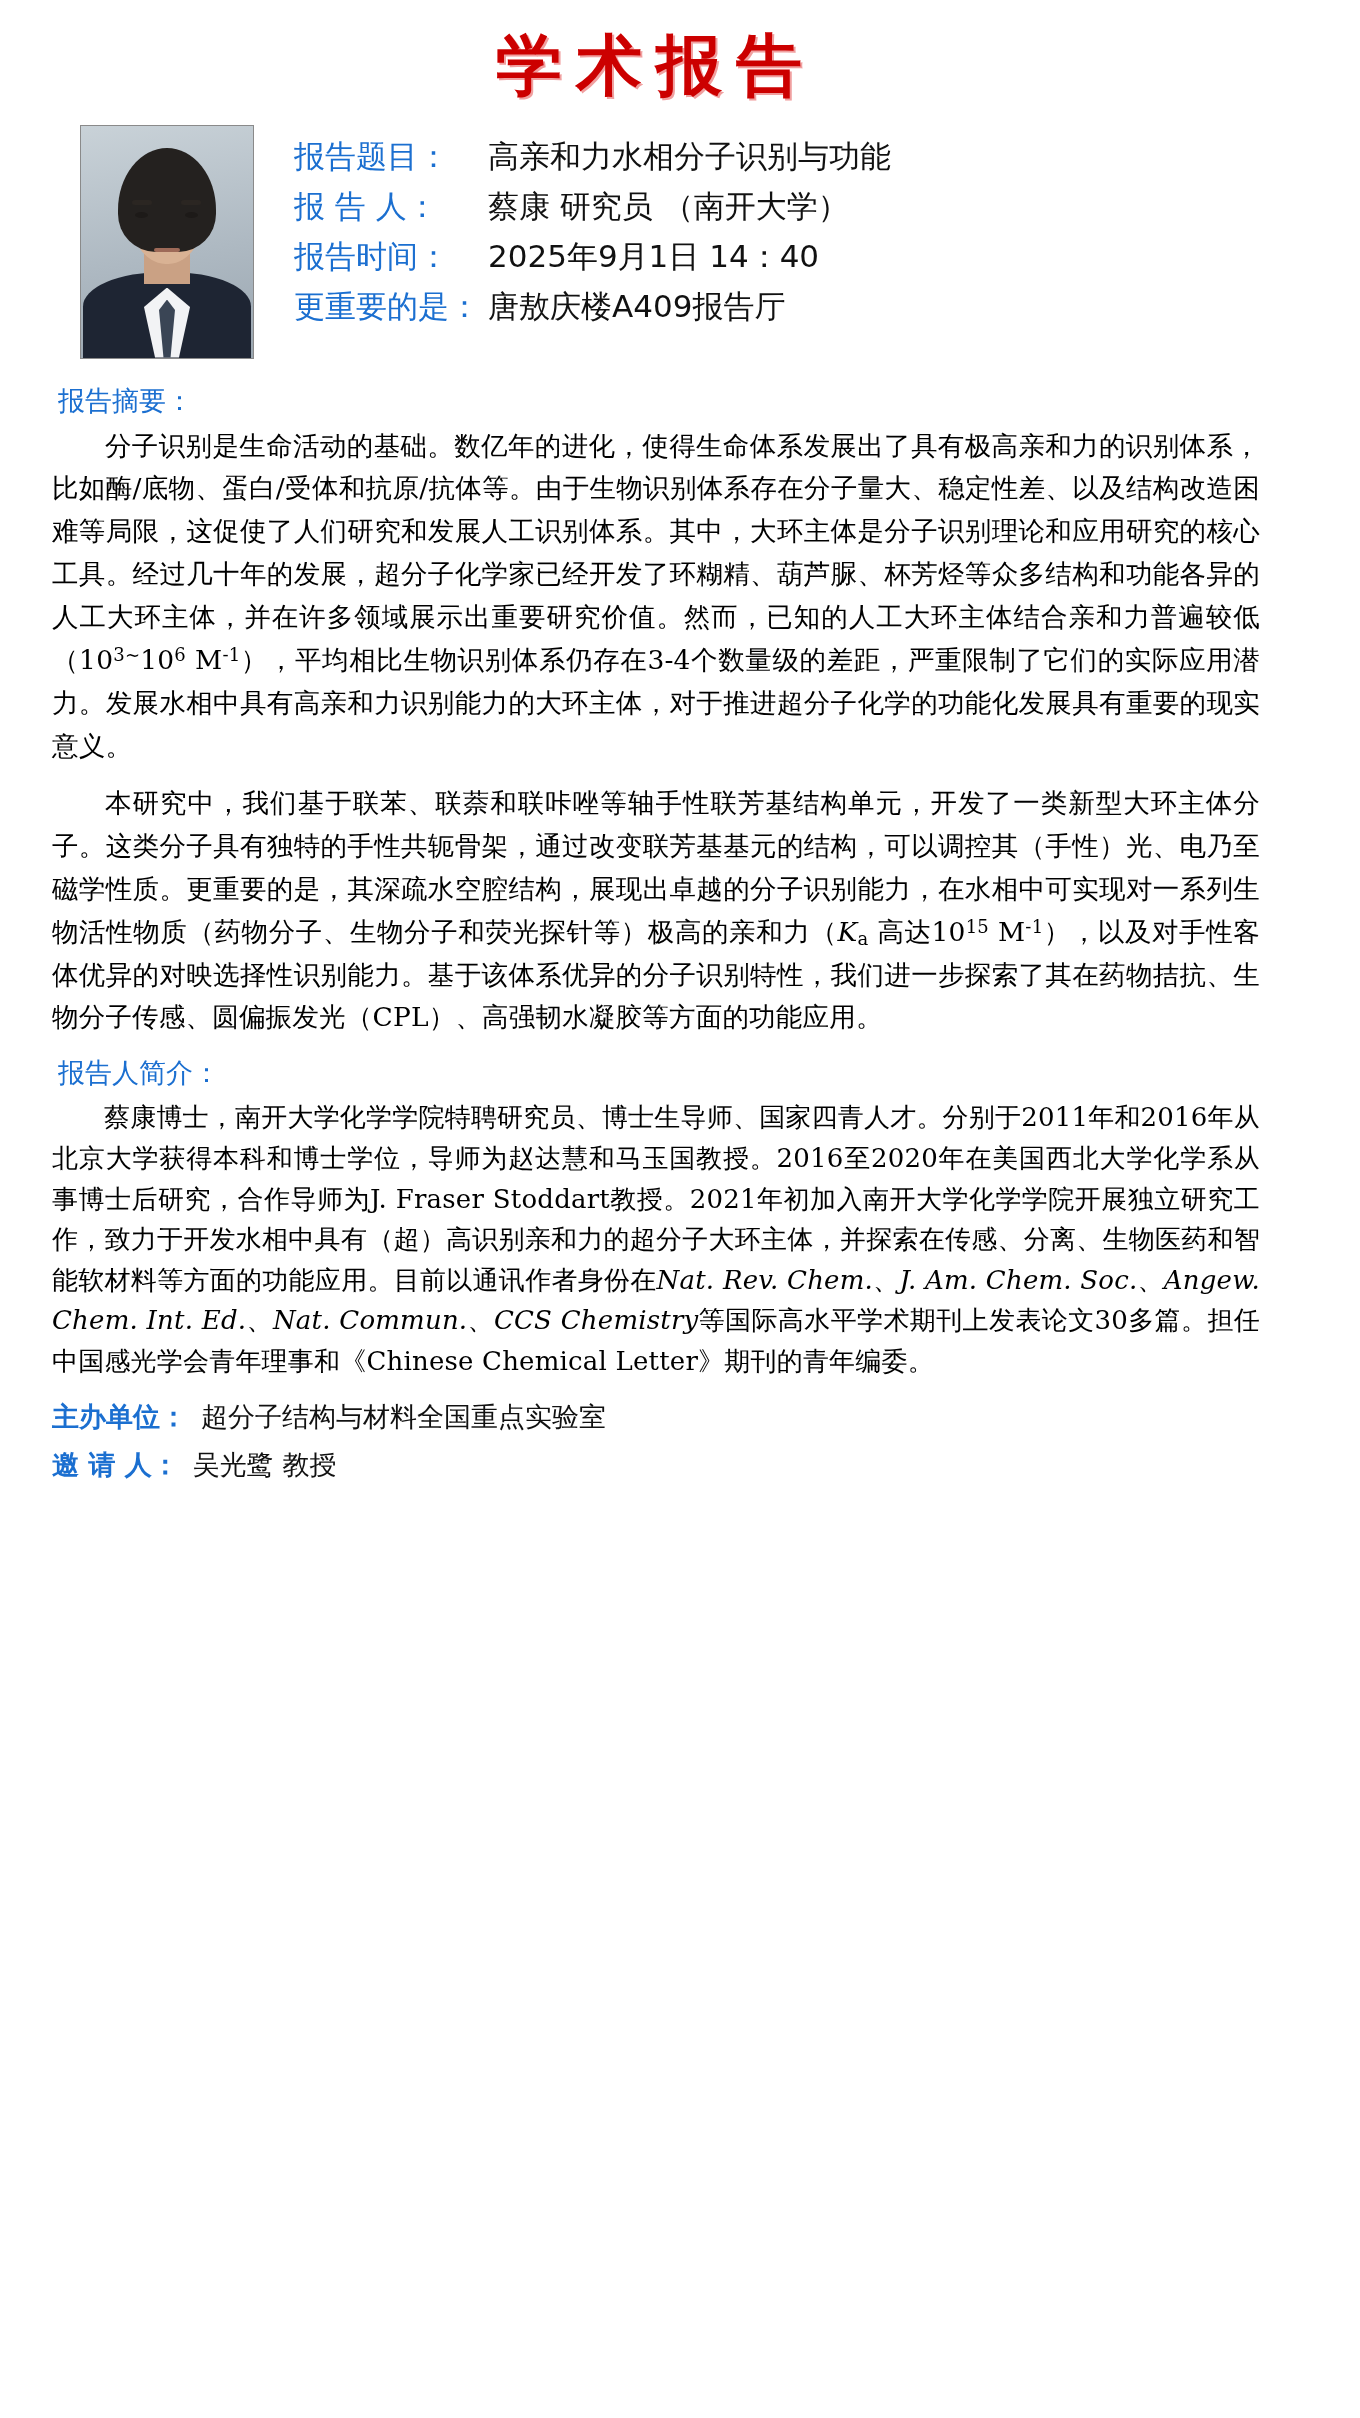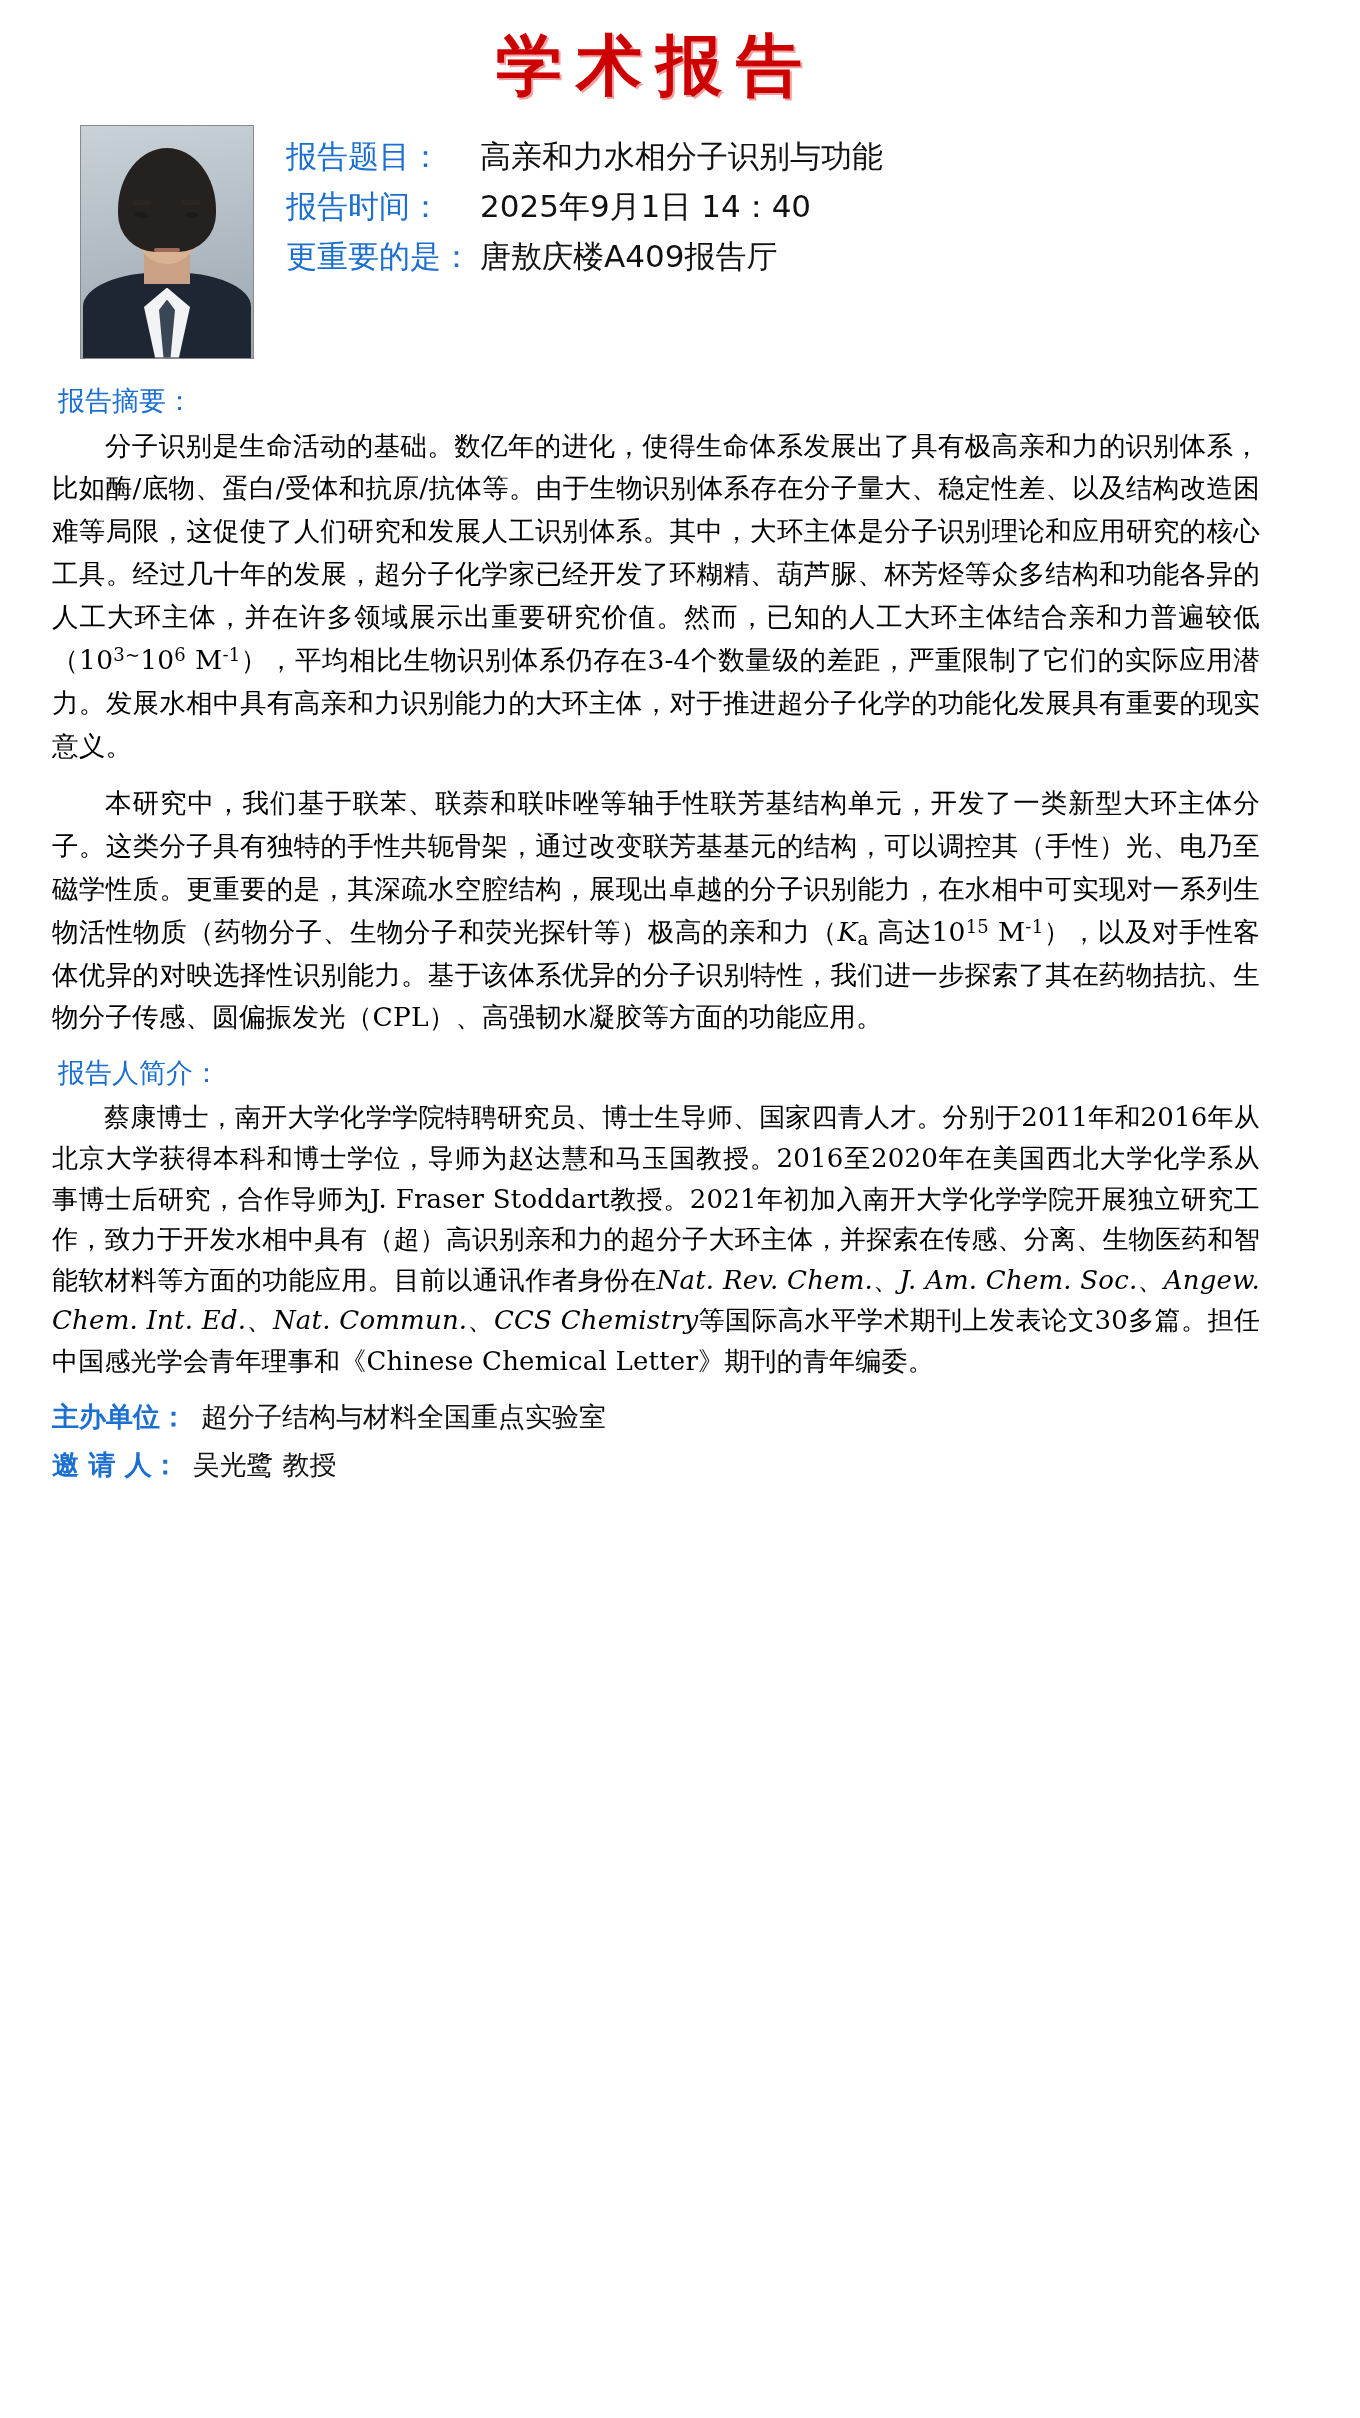--- a/index.html
+++ b/index.html
@@ -25,21 +25,21 @@
     font-weight: bold;
     font-size: 66px;
     letter-spacing: 14px;
     line-height: 1.25;
     margin: 6px 0 18px 0;
     text-shadow: 2px 2px 0 #f0a0a0;
   }
   .header-row {
     display: flex;
     align-items: flex-start;
-    gap: 32px;
+    gap: 40px;
     margin-top: 10px;
     margin-bottom: 24px;
     padding-left: 28px;
   }
   .photo-frame {
     width: 172px;
     height: 232px;
     flex: 0 0 auto;
     border: 1px solid #8a8a8a;
     background: #dfe3e6;
@@ -198,20 +198,24 @@
       <div class="ph-eye-r"></div>
       <div class="ph-mouth"></div>
     </div>
 
     <div class="info-list">
       <div class="info-row">
         <span class="info-label">报告题目：</span>
         <span class="info-value">高亲和力水相分子识别与功能</span>
       </div>
       <div class="info-row">
+        <span class="info-label">报 告 人：</span>
+        <span class="info-value">蔡康 研究员 （南开大学）</span>
+      </div>
+      <div class="info-row">
         <span class="info-label">报告时间：</span>
         <span class="info-value">2025年9月1日 14：40</span>
       </div>
       <div class="info-row">
         <span class="info-label">更重要的是：</span>
         <span class="info-value">唐敖庆楼A409报告厅</span>
       </div>
     </div>
   </div>
 

